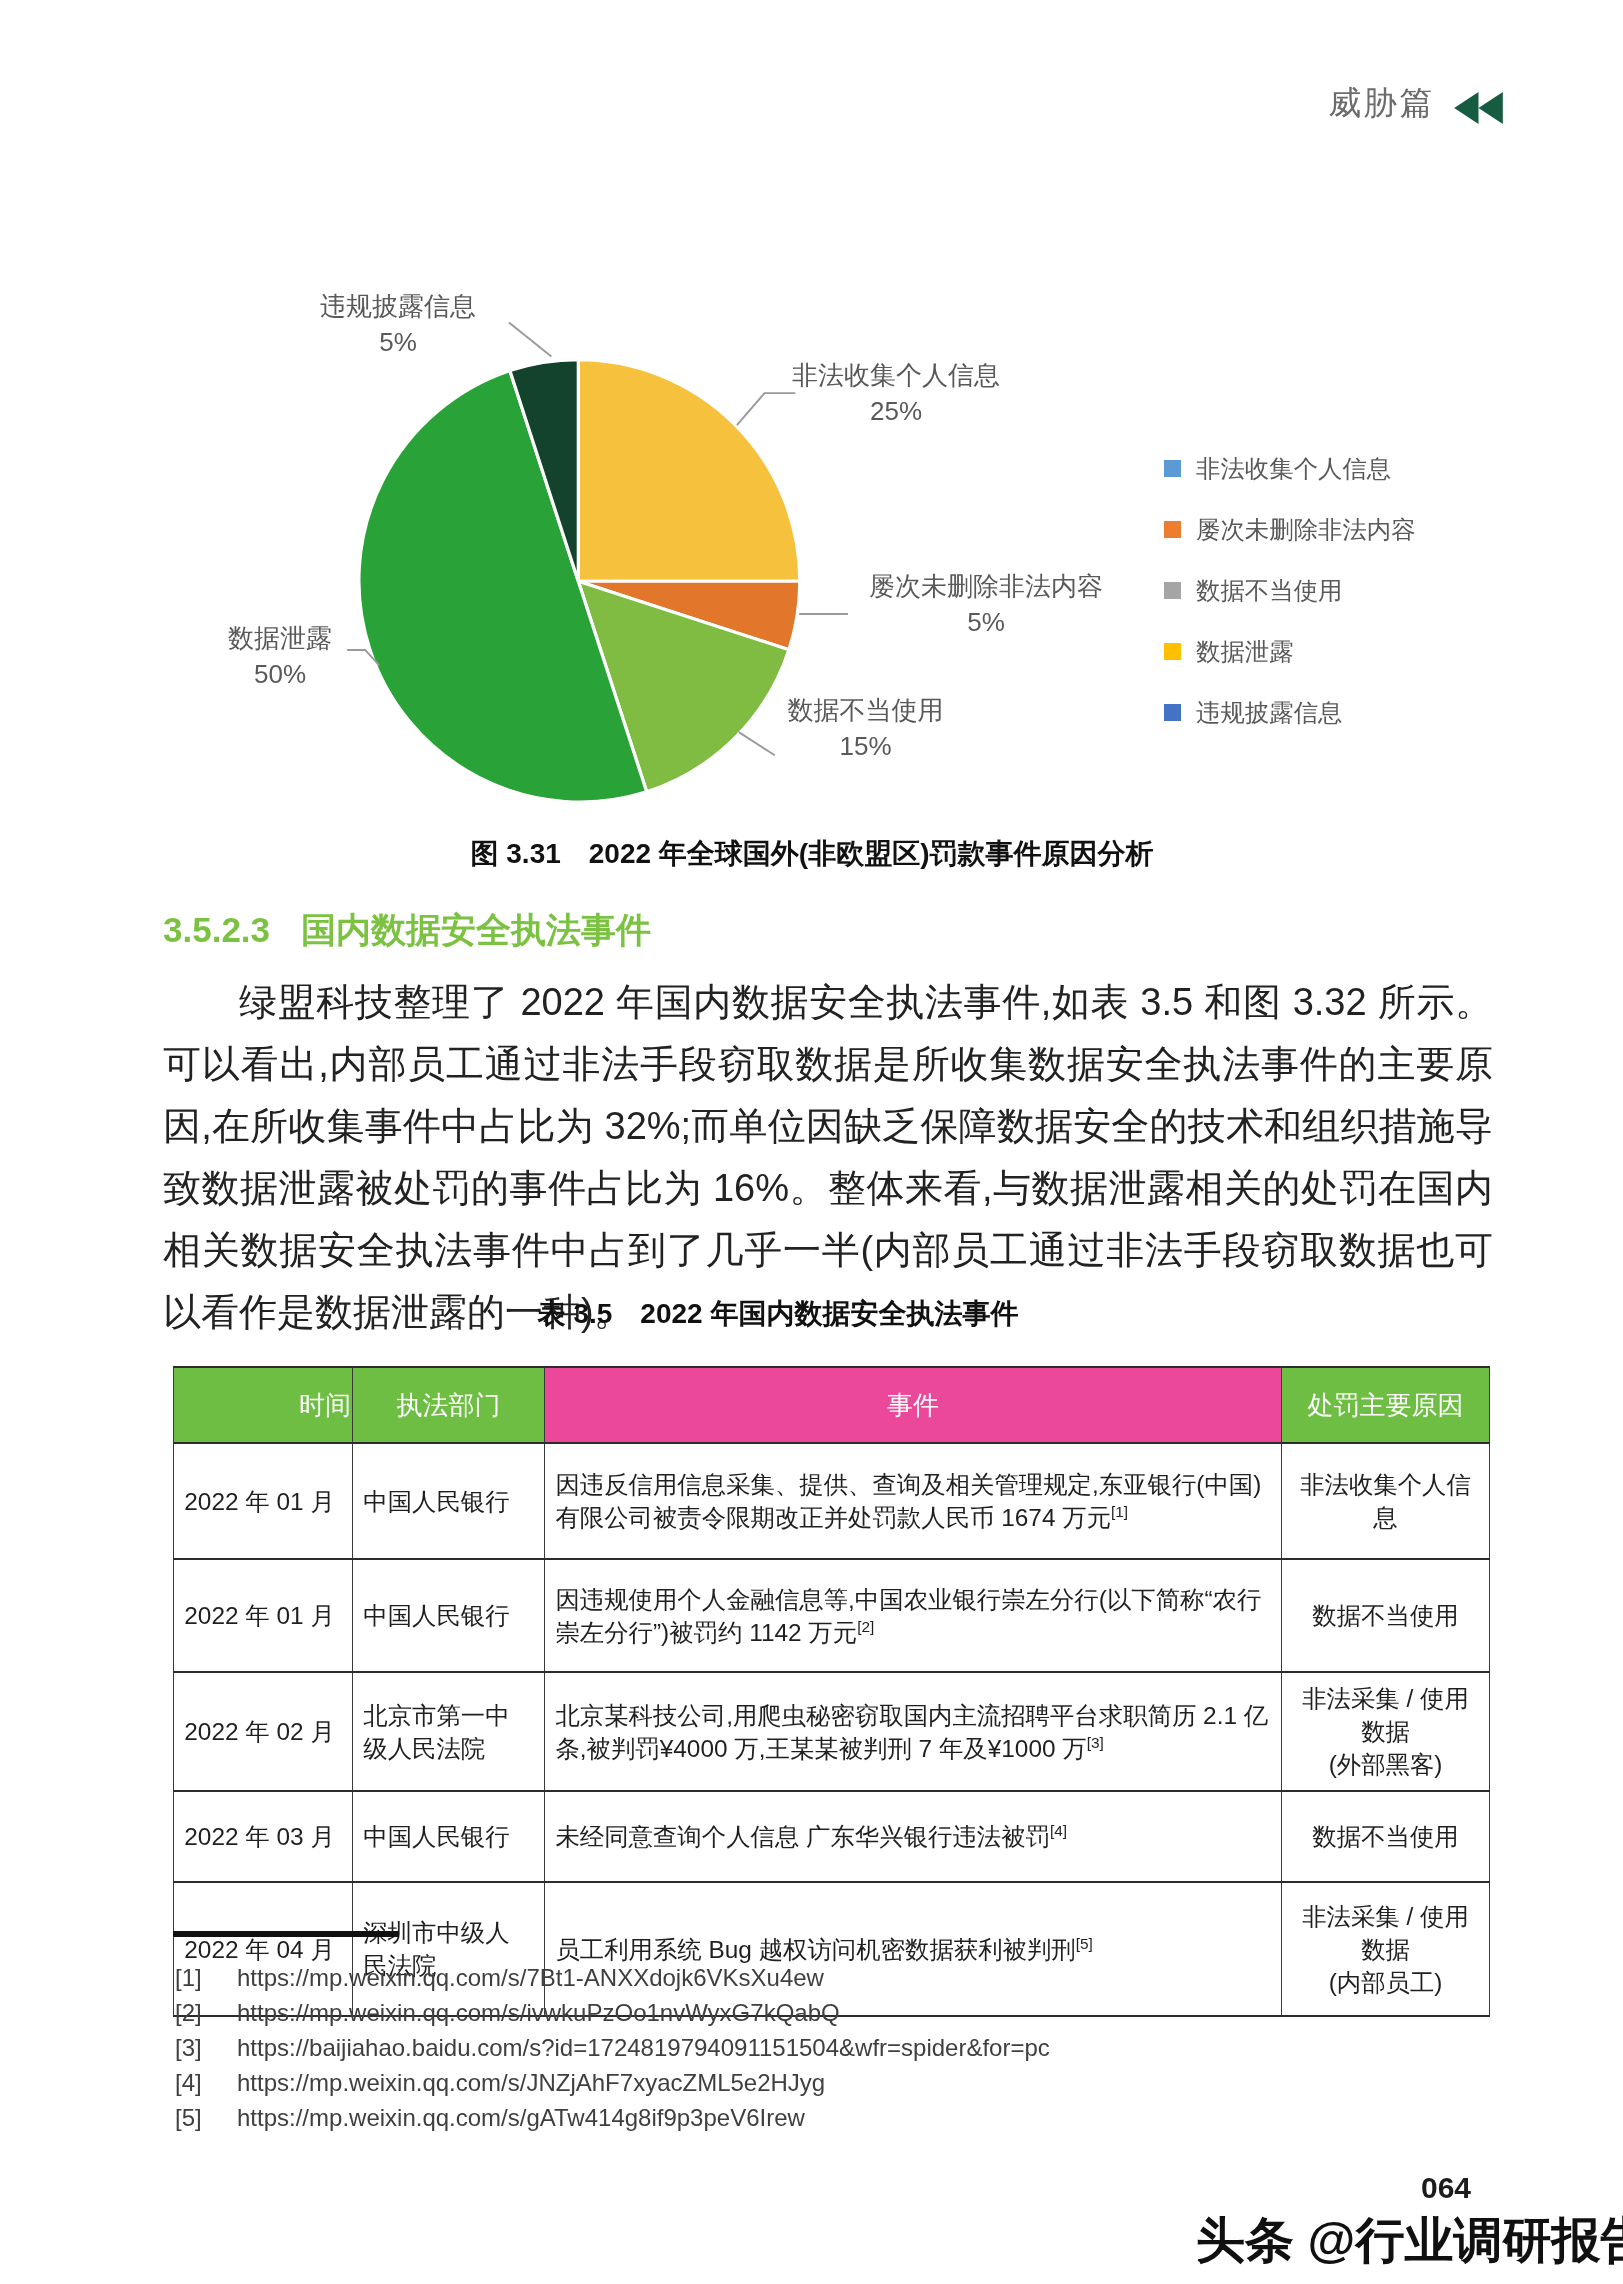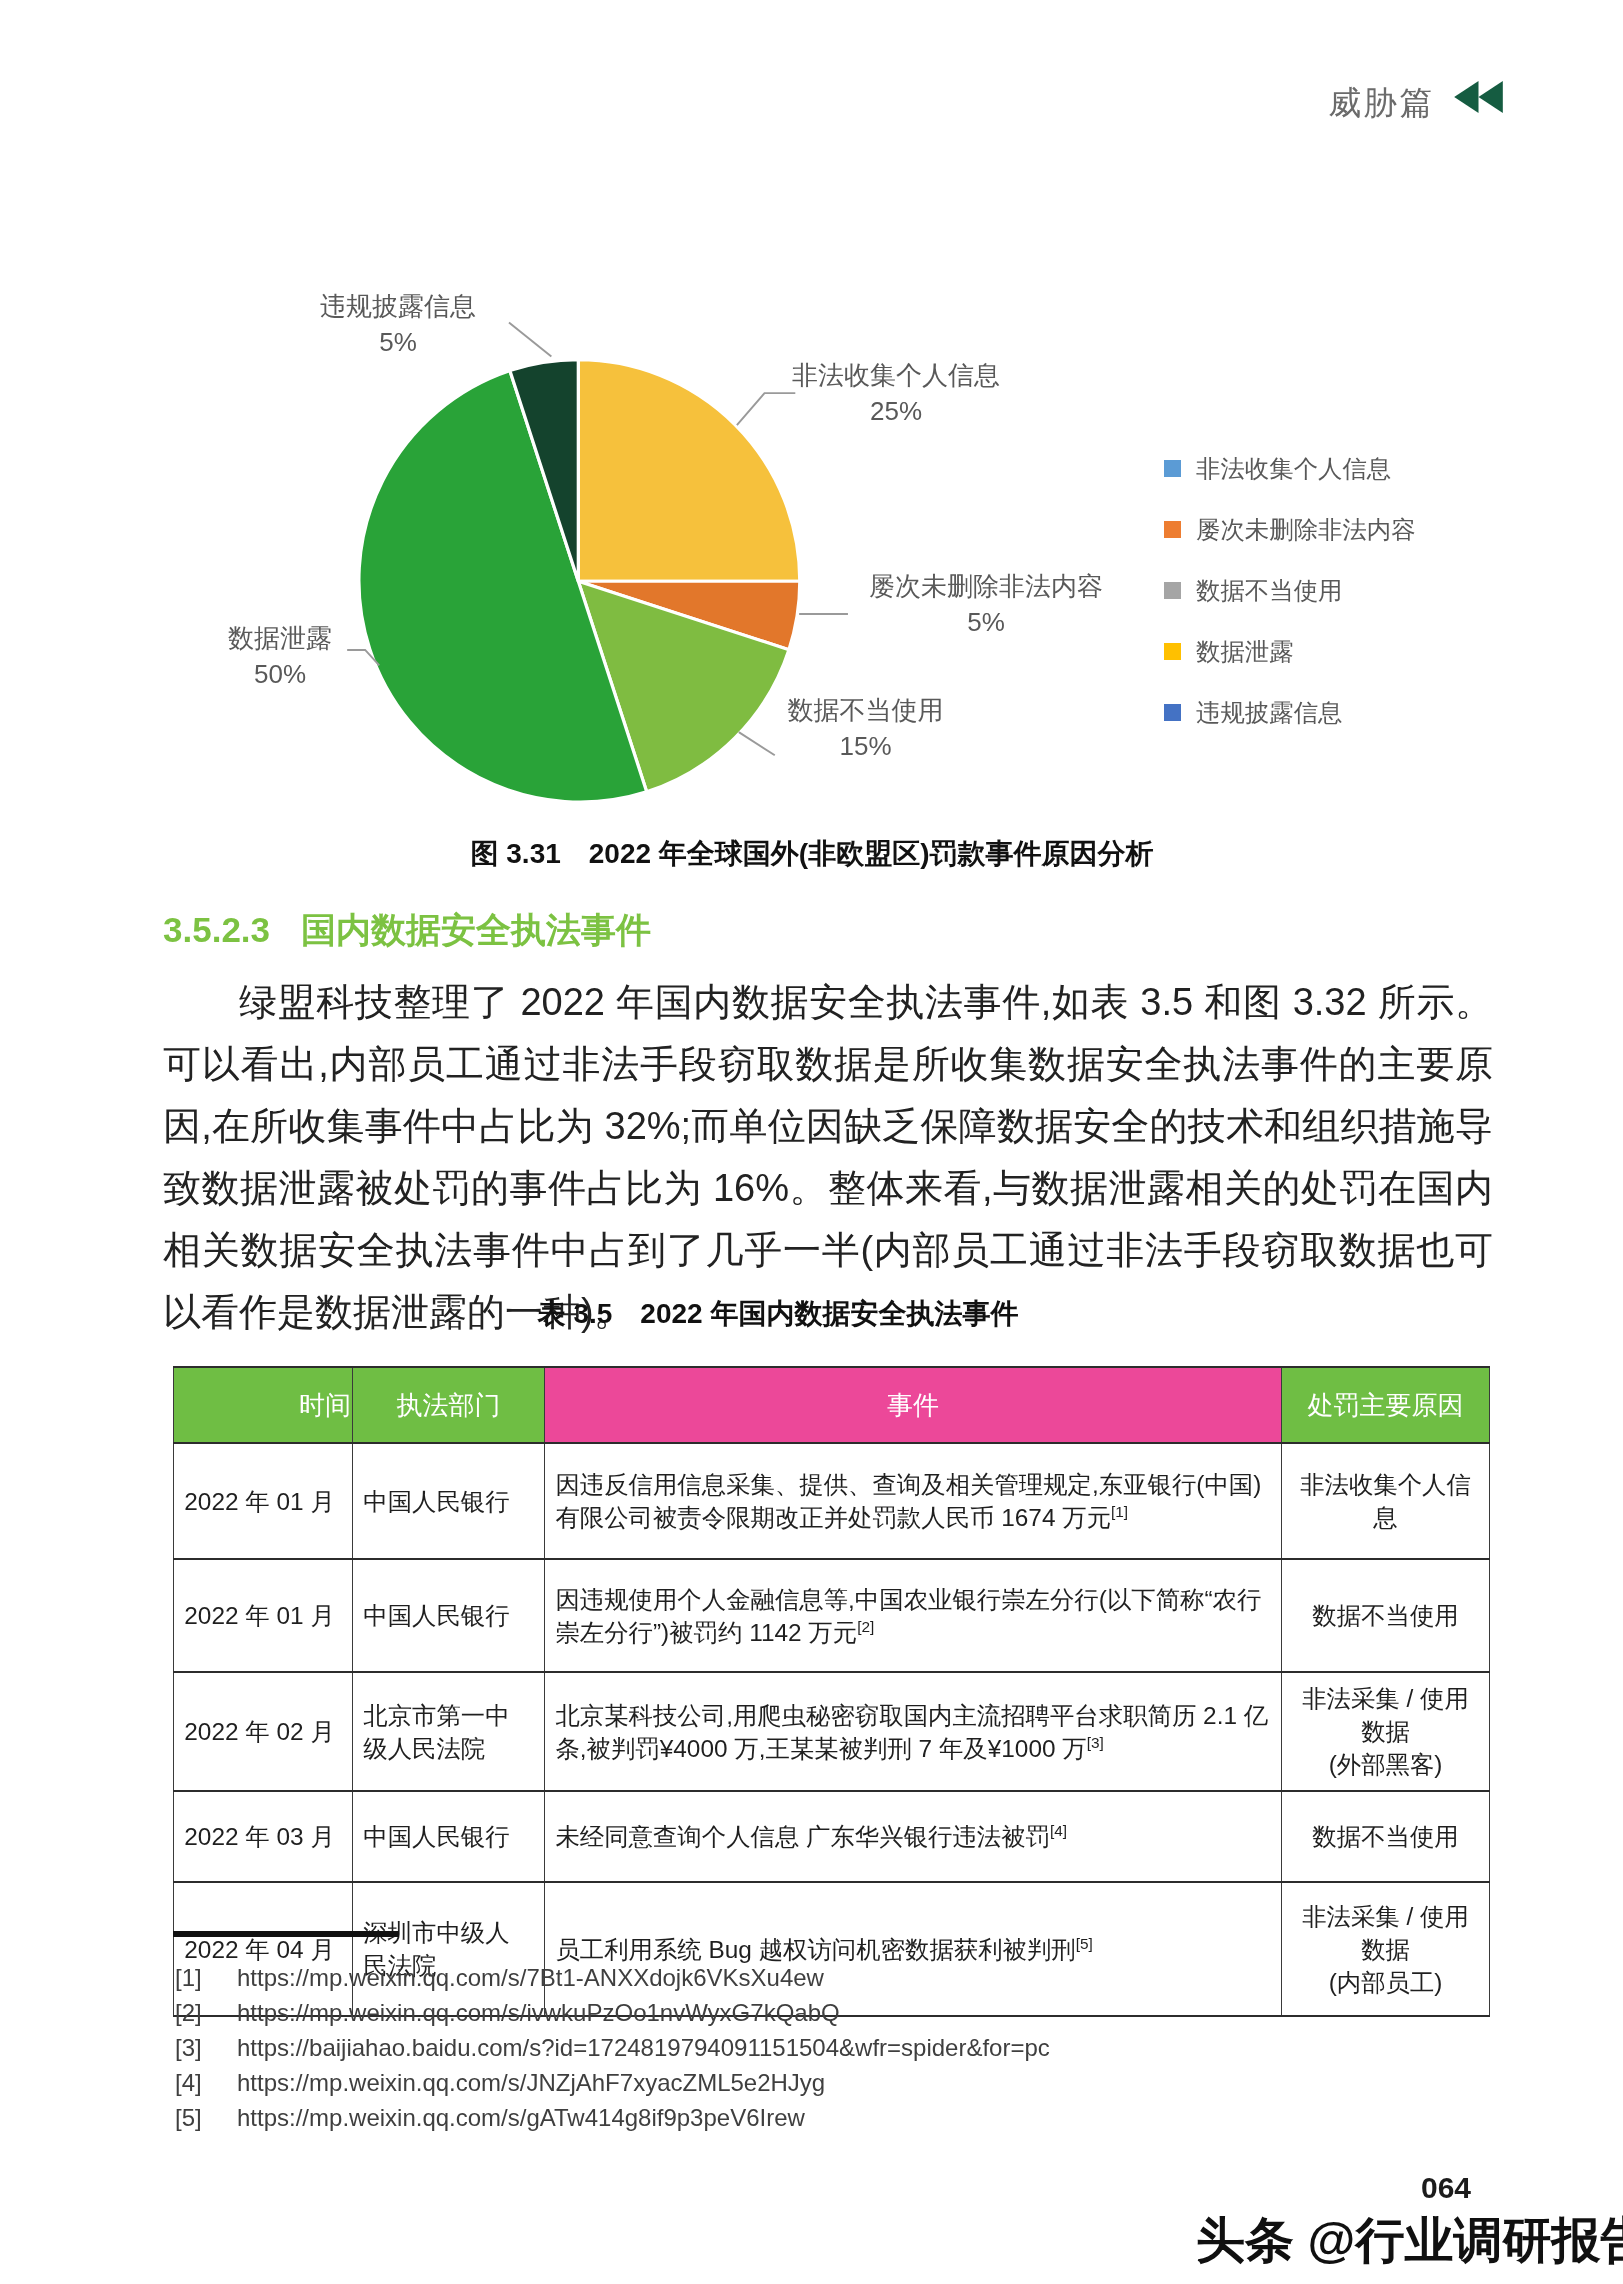--- a/index.html
+++ b/index.html
@@ -1,21 +1,21 @@
 <!DOCTYPE html>
 <html style="font-size:10.3px"><head>
 <meta charset="utf-8">
 <style>
   html,body{margin:0;padding:0;background:#e8e8e8;}
   .page{
     position:relative;width:1624px;height:2284px;background:#ffffff;
     font-family:"Liberation Sans","DejaVu Sans",sans-serif;overflow:hidden;
   }
   
-  .hdr{position:absolute;top:81px;right:121px;display:flex;align-items:flex-start;gap:19px;}
+  .hdr{position:absolute;top:81px;right:121px;display:flex;align-items:flex-end;gap:19px;}
   .hdr-title{font-size:33px;color:#6b6b6b;letter-spacing:2.6px;}
   
   .chart-svg{position:absolute;left:0;top:257px;width:1624px;height:565px;}
   .callout{position:absolute;text-align:center;color:#595959;font-size:26px;line-height:36px;}
   .legend{position:absolute;left:1164px;top:438px;display:flex;flex-direction:column;}
   .legend-item{display:flex;align-items:center;height:61px;gap:15.4px;}
   .swatch{width:16.7px;height:16.7px;flex:0 0 16.7px;}
   .legend-label{font-size:24.4px;color:#595959;white-space:nowrap;}
   
   .fig-caption{position:absolute;left:0;top:835px;width:1624px;text-align:center;

